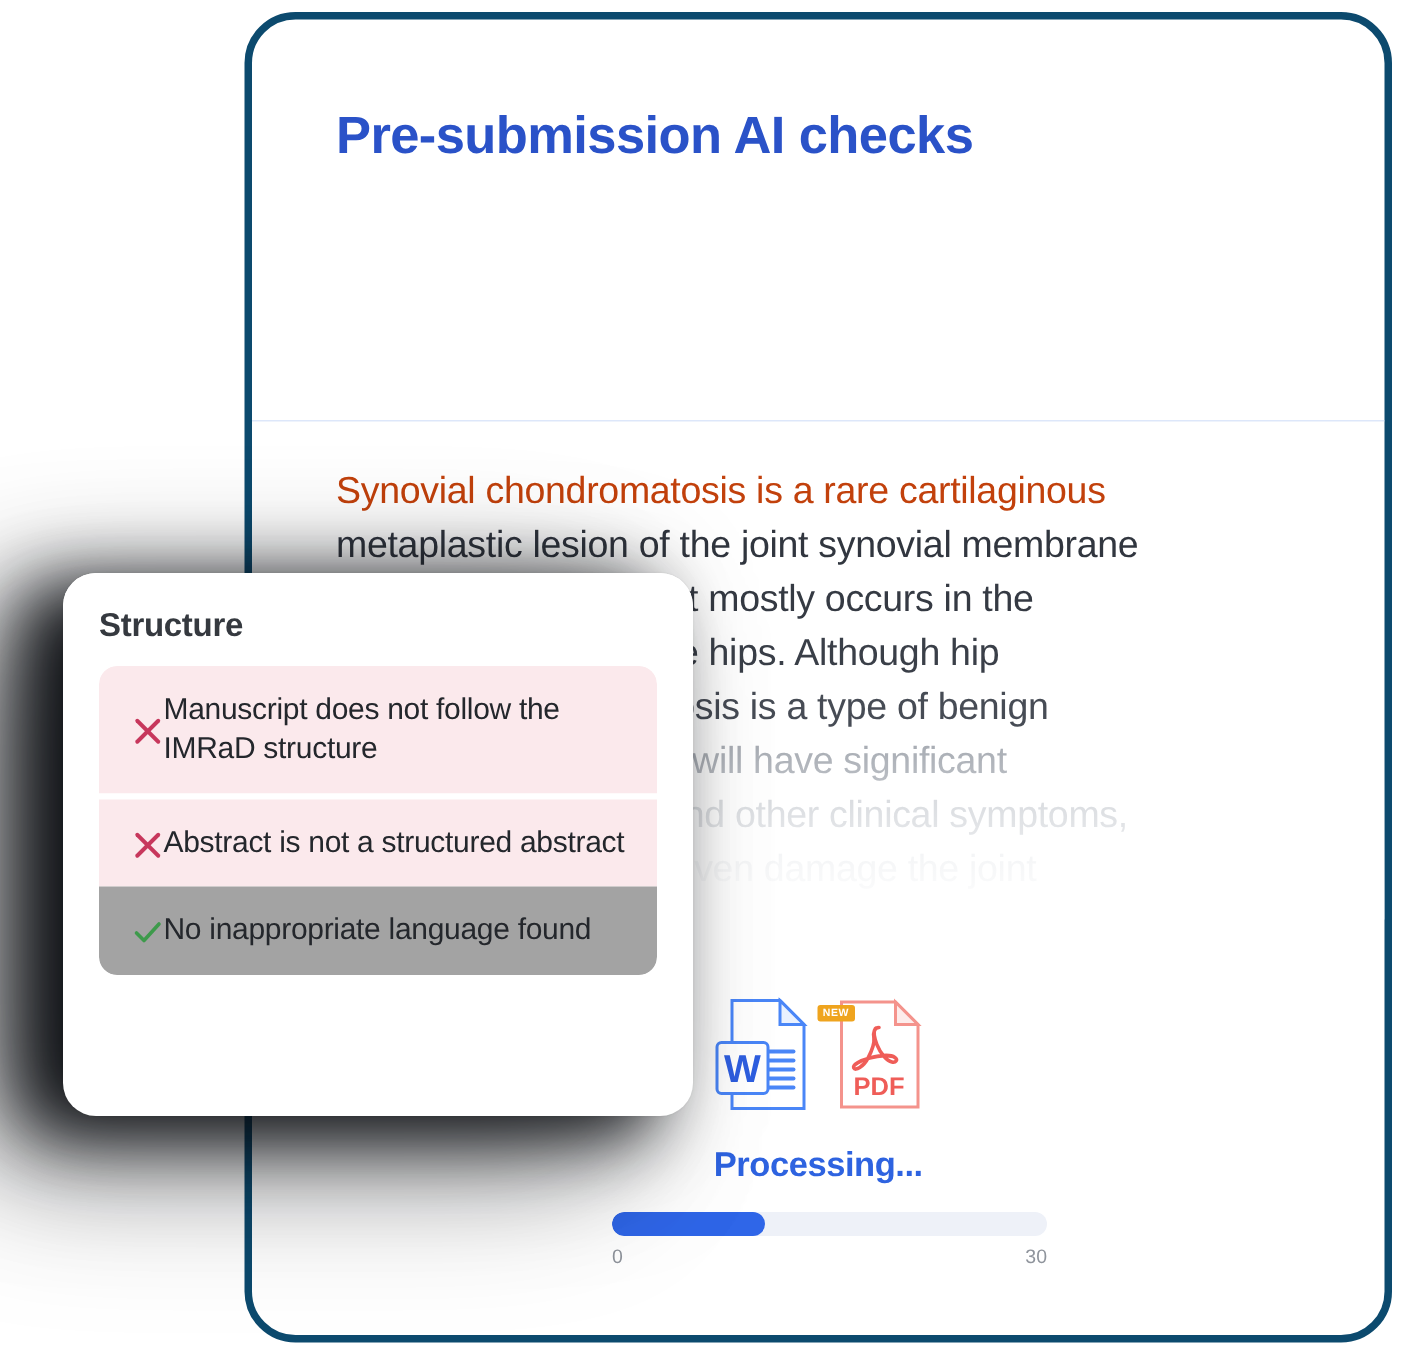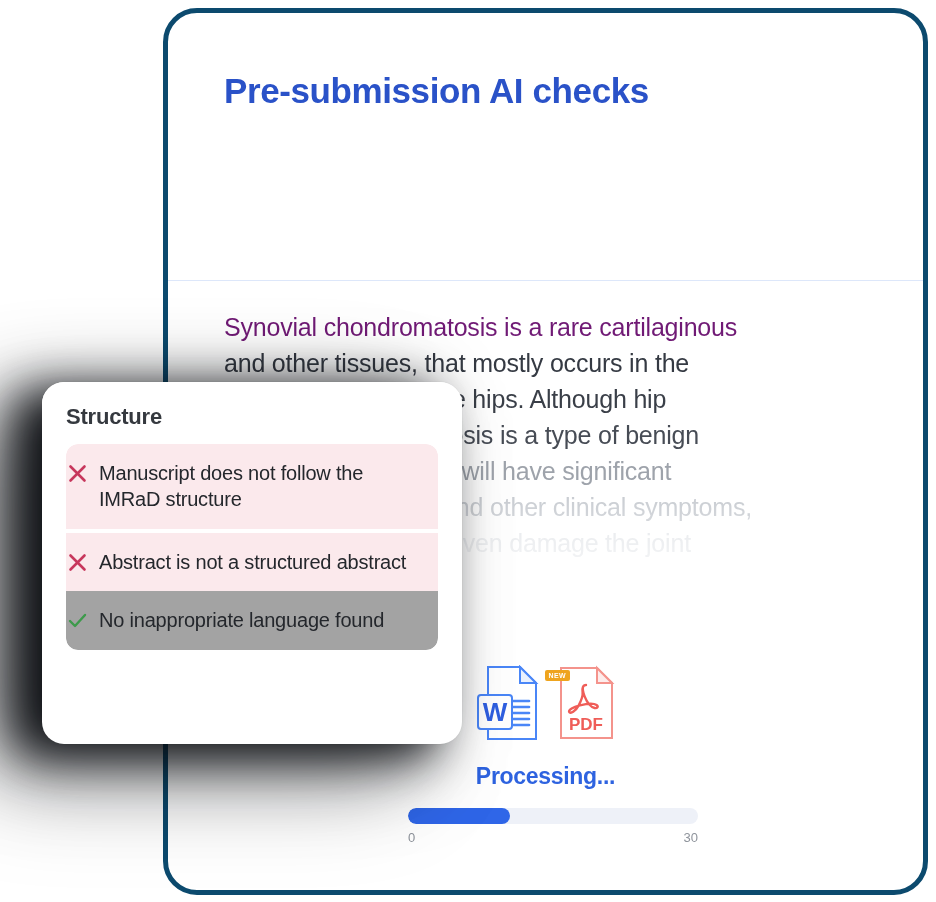--- a/index.html
+++ b/index.html
@@ -71,21 +71,21 @@
   }
 
   .ms-line {
     font-size: 25px;
     line-height: 36px;
     color: #2f343d;
     letter-spacing: -0.2px;
     white-space: nowrap;
   }
 
-  .ms-line.f1 { color: #701a75; }
+  .ms-line.f1 { color: #c2410c; }
   .ms-line.f2 { color: #31363f; }
   .ms-line.f3 { color: #353a43; }
   .ms-line.f4 { color: #3a3f48; }
   .ms-line.f5 { color: #474c55; }
   .ms-line.f6 { color: #9ea3ab; }
   .ms-line.f7 { color: #c3c7cd; }
   .ms-line.f8 { color: #dfe2e6; }
 
   
   .ms-fade {
@@ -206,23 +206,22 @@
     margin-bottom: 14px;
   }
 
   .check-list {
     border-radius: 12px;
     overflow: hidden;
   }
 
   .check-item {
     display: flex;
-    align-items: flex-start;
-    gap: 11px;
-    padding: 16px 16px 16px 1px;
+    align-items: center;
+    padding: 16px 16px 16px 22px;
   }
 
   .check-item.fail { background: #fbe9ec; }
   .check-item.pass { background: #a3a3a3; }
 
   .check-item.first { border-radius: 12px 12px 0 0; }
   .check-item.last  { border-radius: 0 0 12px 12px; }
 
   .check-sep { height: 4px; background: #ffffff; }
 
@@ -248,20 +247,21 @@
   <div class="main-card">
 
     <div class="card-header">
       <div class="page-title">Pre-submission AI checks</div>
     </div>
 
     <div class="divider"></div>
 
     <div class="manuscript">
       <div class="ms-line f1">Synovial chondromatosis is a rare cartilaginous</div>
+      <div class="ms-line f2">metaplastic lesion of the joint synovial membrane</div>
       <div class="ms-line f3">and other tissues, that mostly occurs in the</div>
       <div class="ms-line f4">knees, and then in the hips. Although hip</div>
       <div class="ms-line f5">synovial chondromatosis is a type of benign</div>
       <div class="ms-line f6">lesion, some patients will have significant</div>
       <div class="ms-line f7">pain, limited motion and other clinical symptoms,</div>
       <div class="ms-line f8">and a few cases will even damage the joint</div>
     </div>
 
     <div class="ms-fade"></div>
 

